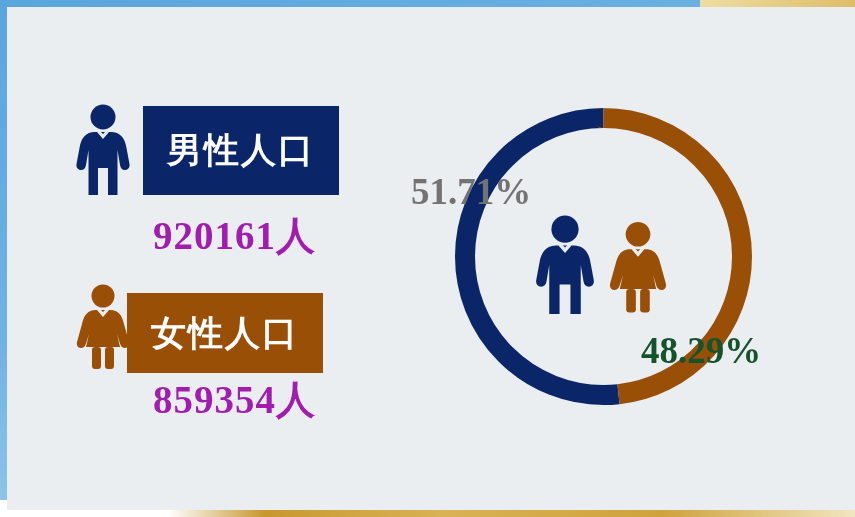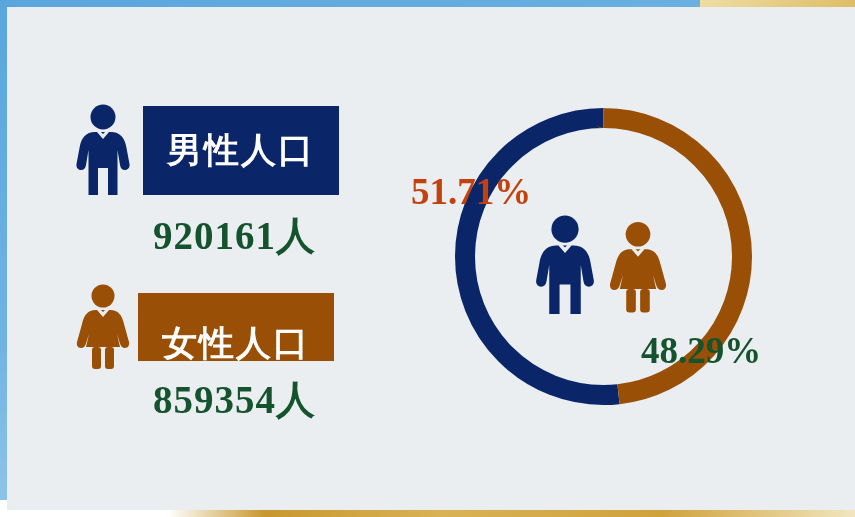--- a/index.html
+++ b/index.html
@@ -54,25 +54,25 @@
   }
   .label-bar span {
     color:#ffffff;
     font-weight:bold;
     font-size:35px;
     letter-spacing:2px;
     font-family:"DejaVu Sans", sans-serif;
     line-height:1;
   }
   .male-bar   { left:136px; top:99px;  width:196px; height:89px; background:#0a2668; }
-  .female-bar { left:131px; top:286px; width:196px; height:68px; background:#9a4f06;align-items:flex-end; }
+  .female-bar { left:120px; top:286px; width:196px; height:80px; background:#9a4f06; }
 
   .count {
     position:absolute;
-    color:#14532d;
+    color:#a21caf;
     font-weight:bold;
     font-size:39px;
     letter-spacing:1px;
     white-space:nowrap;
     font-family:"Liberation Serif", serif;
   }
   .male-count   { left:146px; top:202px; }
   .female-count { left:146px; top:366px; }
 
   .icon-male-left   { left:68px;  top:97px;  }
@@ -87,21 +87,21 @@
   .donut-wrap svg { display:block; }
 
   .pct {
     position:absolute;
     font-weight:bold;
     font-size:37px;
     letter-spacing:0px;
     white-space:nowrap;
     font-family:"Liberation Serif", serif;
   }
-  .pct-male   { left:404px; top:163px; color:#c2410c; }
+  .pct-male   { left:404px; top:163px; color:#737373; }
   .pct-female { left:634px; top:322px; color:#14532d; }
 
   .center-icons {
     position:absolute;
     left:527px; top:203px;
     width:140px; height:105px;
     display:flex;
     align-items:flex-end;
     gap:12px;
   }

